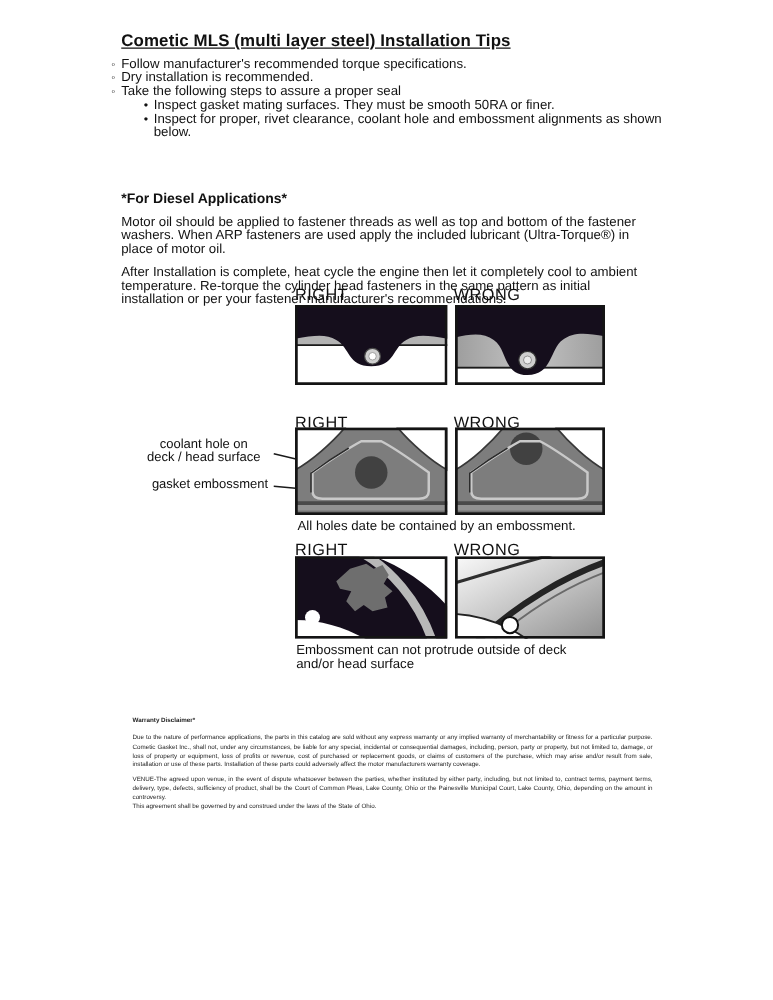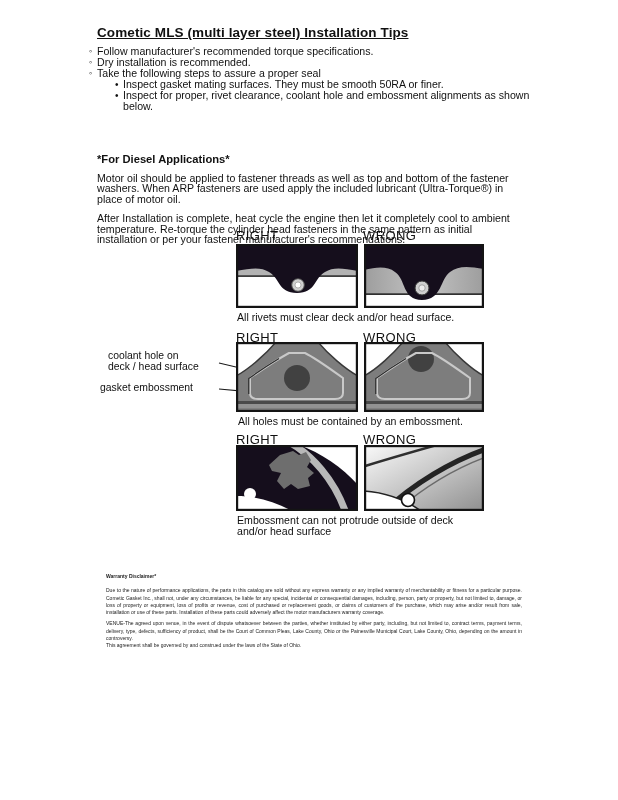--- a/index.html
+++ b/index.html
@@ -20,21 +20,21 @@
   .sub .b-glyph{font-size:10px;}
   .diesel{left:97px;top:118px;width:424px;font-size:10.6px;line-height:10.5px;margin-top:36px;}
   .diesel h2{font-size:11.2px;margin:0 0 8px 0;}
   .diesel p{margin:0 0 9px 0;}
   .dg-label{
     width:122px;text-align:left;font-size:13px;letter-spacing:0.4px;
     color:#101010;white-space:nowrap;
   }
   .caption{font-size:10.6px;line-height:11px;color:#101010;}
   svg.dg{display:block;}
-  .side-label{font-size:10.4px;line-height:10.6px;text-align:left;color:#101010;}
+  .side-label{font-size:10.4px;line-height:10.6px;text-align:center;color:#101010;}
   .disclaimer{
     left:106px;top:573px;width:832px;
     transform:scale(0.5);transform-origin:top left;
     font-size:10px;line-height:14.3px;text-align:justify;color:#1c1c1c;
   }
   .disclaimer .dh{font-weight:bold;margin:0 0 14px 0;text-align:left;}
   .disclaimer p{margin:0 0 9px 0;}
   .disclaimer p.tight{margin:0;}
   #pagenum{left:388px;top:759px;font-size:12.5px;letter-spacing:0.4px;color:#1a1a1a;margin-top:40px;}
 </style>
@@ -97,30 +97,29 @@
     </defs>
     <rect x="0" y="0" width="120" height="64" fill="#ffffff"></rect>
     <rect x="0" y="22" width="120" height="28" fill="url(#gw1)"></rect>
     <rect x="0" y="49.4" width="120" height="1.5" fill="#1a1a1a"></rect>
     <path d="M0,0 H120 V25 C103,22 94,22 86,28 C76,35 78,56 58,56 C38,56 42,35 31,28 C23,22 13,23 0,26 Z" fill="#150e1c"></path>
     <circle cx="58" cy="44" r="7" fill="#cfcfcf" stroke="#333333" stroke-width="1"></circle>
     <circle cx="58" cy="44" r="3.2" fill="#ececec" stroke="#777777" stroke-width="0.6"></circle>
     <rect x="1.1" y="1.1" width="117.8" height="61.8" fill="none" stroke="#141414" stroke-width="2.2"></rect>
   </svg>
 
-  <div class="abs caption" style="left:237px;top:312px">All rivets must clear deck and/or head surface.</div>
 
   <div class="abs dg-label" style="left:236px;top:330px">RIGHT</div>
   <div class="abs dg-label" style="left:363px;top:330px">WRONG</div>
 
   <div class="abs side-label" style="left:108px;top:351px;width:110px">
     <div>coolant hole on</div>
     <div>deck / head surface</div>
   </div>
-  <div class="abs side-label" style="left:100px;top:383px;width:110px">gasket embossment</div>
+  <div class="abs side-label" style="left:113px;top:383px;width:110px">gasket embossment</div>
 
   <svg class="abs" style="left:108px;top:330px" width="262" height="100" viewBox="0 0 262 100">
     <line x1="111" y1="33" x2="187" y2="51" stroke="#1a1a1a" stroke-width="1.1"></line>
     <line x1="111" y1="59" x2="155" y2="63" stroke="#1a1a1a" stroke-width="1.1"></line>
   </svg>
 
   <svg class="dg abs" style="left:236px;top:342px" width="122" height="70" viewBox="0 0 122 70">
     <rect x="0" y="0" width="122" height="70" fill="#7d7d7d"></rect>
     <rect x="0" y="59" width="122" height="3" fill="#4a4a4a"></rect>
     <rect x="0" y="62" width="122" height="8" fill="#929292"></rect>
@@ -139,21 +138,21 @@
     <rect x="0" y="62" width="120" height="8" fill="#929292"></rect>
     <rect x="0" y="66.5" width="120" height="1" fill="#6f6f6f"></rect>
     <circle cx="57" cy="17" r="13" fill="#414141"></circle>
     <path d="M13,51 V36 C23,29 41,17 52,11 L68,11 C80,17 96,29 106,36 V51 C106,55.5 103,57 98,57 H21 C16,57 13,55.5 13,51 Z" fill="none" stroke="#c9c9c9" stroke-width="2"></path>
     <path d="M11.8,52 V36.6 C21,29.8 31,23 42,16.4" fill="none" stroke="#2b2b2b" stroke-width="1.2"></path>
     <path d="M0,0 H39 C29,12 13,27 0,34 Z" fill="#ffffff" stroke="#383838" stroke-width="1.4"></path>
     <path d="M120,0 H81 C91,12 107,27 120,34 Z" fill="#ffffff" stroke="#383838" stroke-width="1.4"></path>
     <rect x="1.1" y="1.1" width="117.8" height="67.8" fill="none" stroke="#141414" stroke-width="2.2"></rect>
   </svg>
 
-  <div class="abs caption" style="left:238px;top:416px">All holes must be contained by an embossment.</div>
+  <div class="abs caption" style="left:238px;top:416px">All holes date be contained by an embossment.</div>
 
   <div class="abs dg-label" style="left:236px;top:432px">RIGHT</div>
   <div class="abs dg-label" style="left:363px;top:432px">WRONG</div>
 
   <svg class="dg abs" style="left:236px;top:445px" width="122" height="66" viewBox="0 0 122 66">
     <rect x="0" y="0" width="122" height="66" fill="#150e1c"></rect>
     <path d="M53,-3 C76,10 98,34 110,68" fill="none" stroke="#b8b8b8" stroke-width="7"></path>
     <path d="M63,0 C85,8 106,22 122,40 L122,0 Z" fill="#ffffff"></path>
     <path d="M33,20 L44,10 L57,6 L63,10 L70,7 L75,15 L71,22 L78,28 L72,33 L74,41 L62,44 L55,39 L48,44 L41,36 L45,28 L36,26 Z" fill="#6e6e6e"></path>
     <path d="M0,51 C22,51 40,57 60,68 L-2,68 Z" fill="#ffffff"></path>

